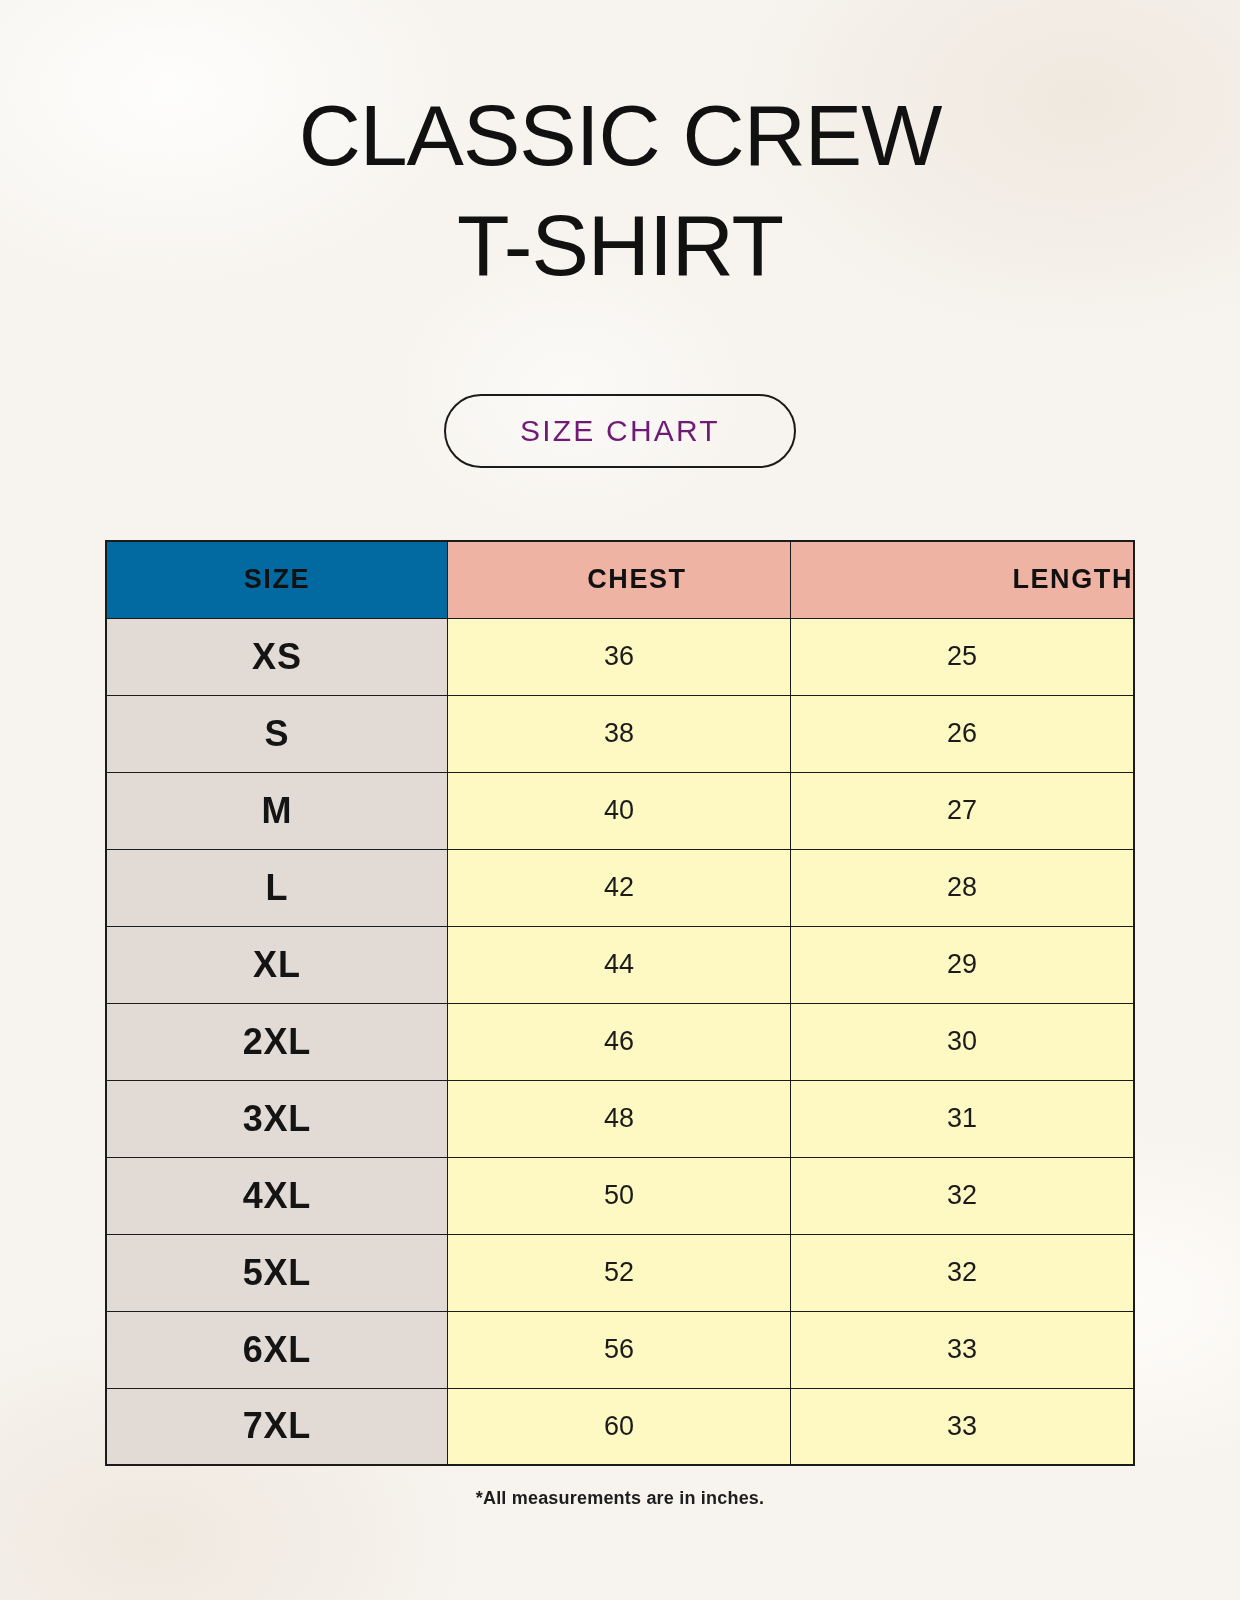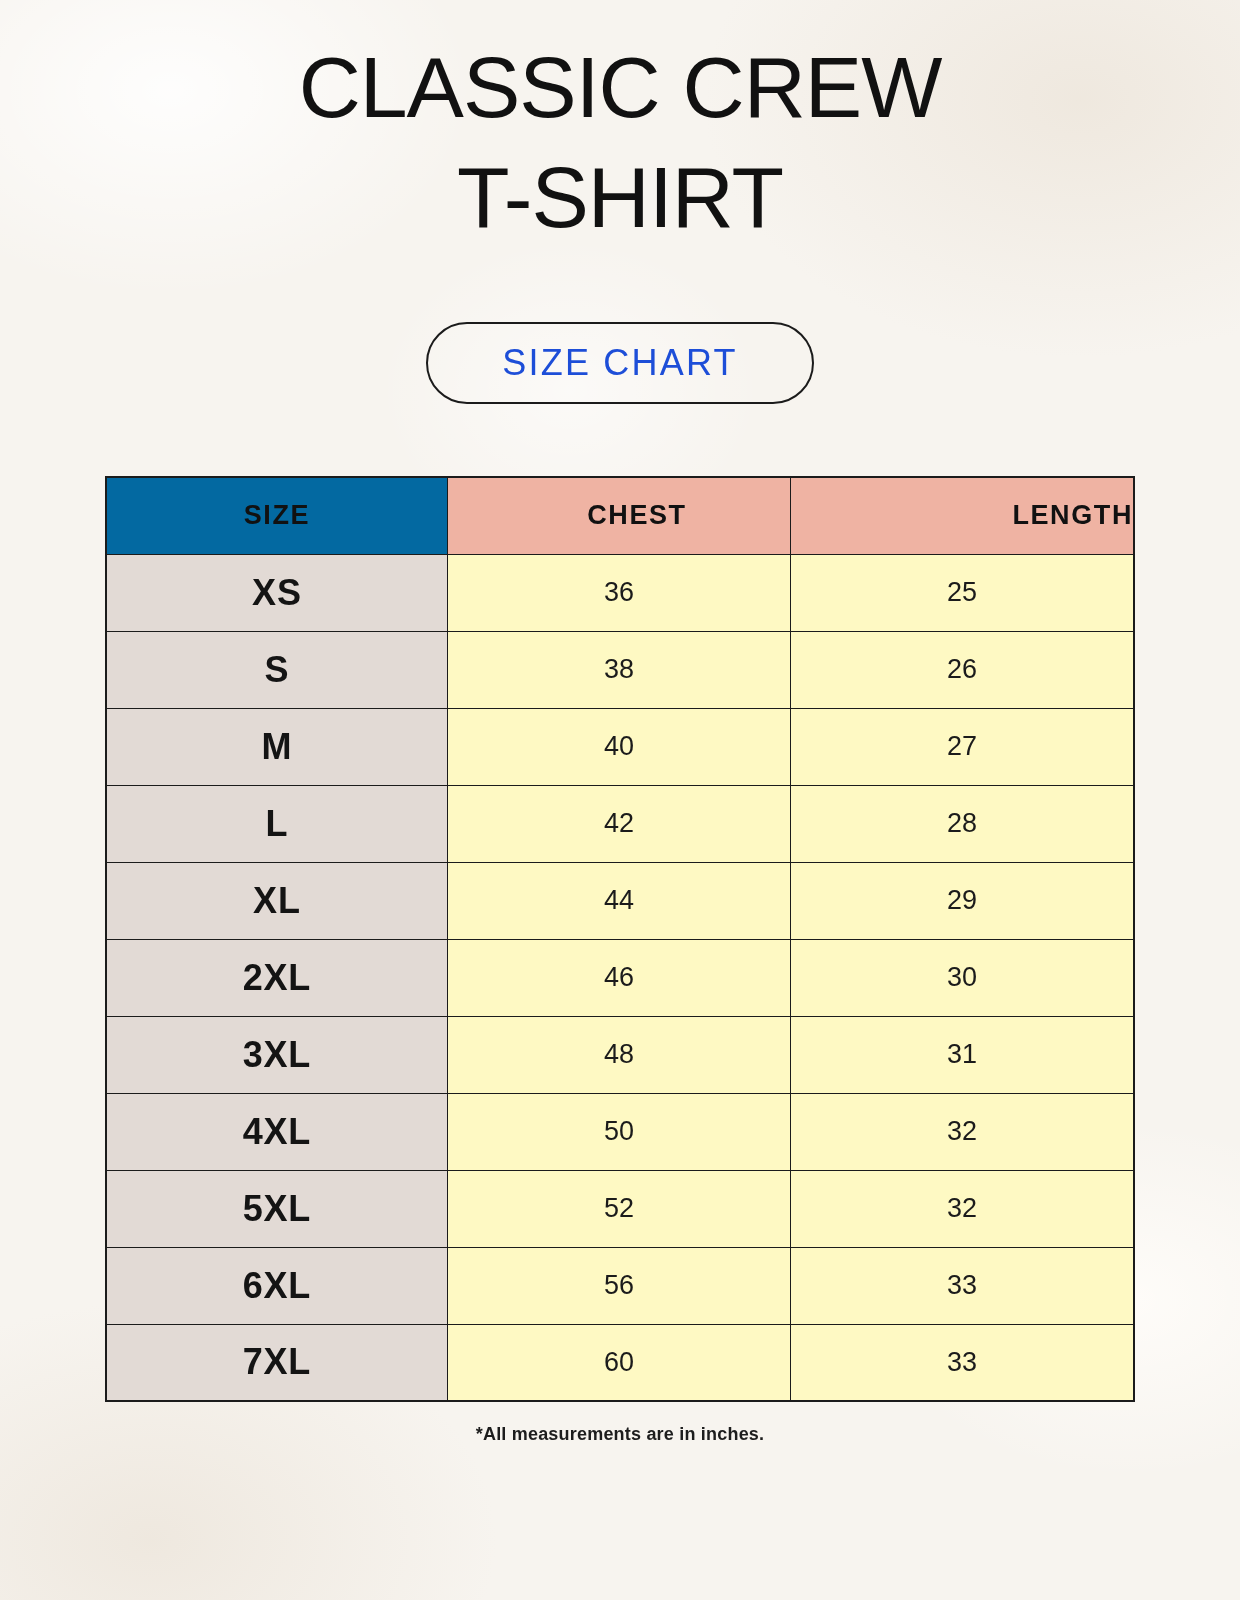--- a/index.html
+++ b/index.html
@@ -50,44 +50,45 @@
 
   .page {
     position: relative;
     width: 1240px;
     height: 1600px;
     z-index: 2;
   }
 
   .title {
     text-align: center;
-    padding-top: 44px;
+    padding-top: 92px;
     font-size: 86px;
     line-height: 1.0;
     letter-spacing: -1px;
     font-weight: 400;
     color: #111111;
   }
   .title .line2 { display: block; margin-top: 24px; }
 
   .pill-wrap {
     display: flex;
     justify-content: center;
     margin-top: 82px;
   }
   .pill {
     border: 2.5px solid #1b1b1b;
     border-radius: 42px;
     padding: 18px 74px;
-    font-size: 36px;
+    font-size: 30px;
     letter-spacing: 2.2px;
     font-weight: 500;
-    color: #1d4ed8;
+    color: #701a75;
     background: transparent;
     white-space: nowrap;
+    margin-top: 24px;
   }
 
   .table-wrap {
     margin: 72px auto 0 auto;
     width: 1030px;
   }
 
   table.size-table {
     width: 100%;
     border-collapse: collapse;

